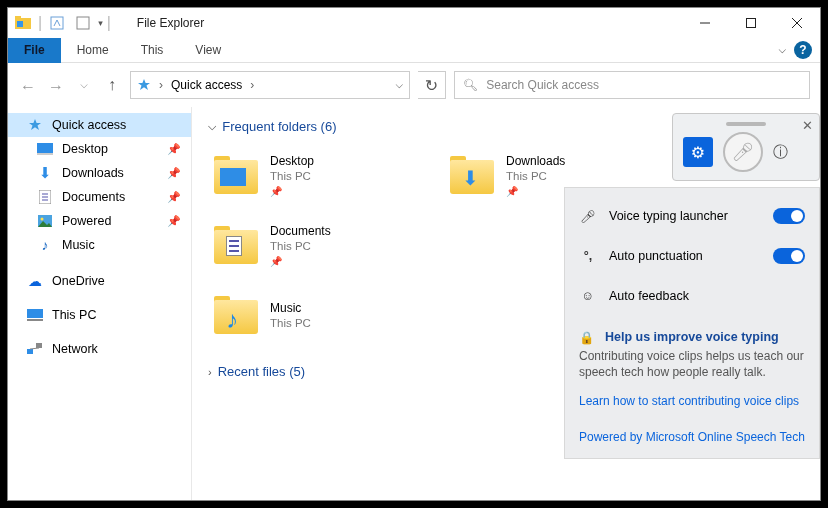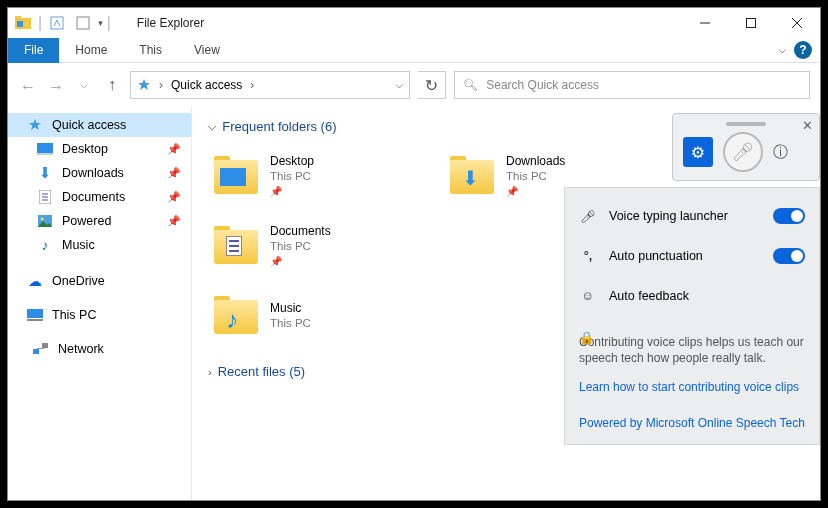--- a/index.html
+++ b/index.html
@@ -6,21 +6,21 @@
 body { margin: 0; background: #000; width: 828px; height: 508px; overflow: hidden; }
 .window { position: absolute; left: 7px; top: 7px; width: 814px; height: 494px; background: #fff; border: 1px solid #888; }
 .titlebar { height: 30px; display: flex; align-items: center; }
 .qat { display: flex; align-items: center; padding-left: 4px; gap: 4px; }
 .qat .ficon { width: 22px; height: 22px; display: flex; align-items: center; justify-content: center; }
 .winctrl { display: flex; margin-left: auto; }
 .winctrl div { width: 46px; height: 30px; display: flex; align-items: center; justify-content: center; font-size: 13px; }
 .title { padding-left: 26px; font-size: 12px; color: #222; }
 .ribbon { height: 25px; display: flex; align-items: center; border-bottom: 1px solid #e0e0e0; position: relative; }
 .tab { padding: 0 16px; height: 25px; line-height: 25px; font-size: 12px; color: #444; }
-.tab.active { background: #1979ca; color: #ffffff; }
+.tab.active { background: #1979ca; color: #0f172a; font-weight: bold; }
 .ribr { margin-left: auto; display: flex; align-items: center; gap: 8px; padding-right: 8px; color: #555; }
 .helpq { width: 18px; height: 18px; border-radius: 50%; background: #0a64a0; color: #fff; display: flex; align-items: center; justify-content: center; font-size: 12px; font-weight: bold; }
 .navrow { height: 44px; display: flex; align-items: center; padding: 0 10px; gap: 8px; }
 .navbtn { width: 20px; text-align: center; color: #999; font-size: 16px; }
 .navbtn.en { color: #555; }
 .addr { flex: 1; height: 28px; border: 1px solid #ccc; display: flex; align-items: center; padding: 0 6px; font-size: 12px; gap: 6px; max-width: 280px; }
 .addr .chev { color: #666; margin: 0 2px; }
 .avdown { margin-left: auto; color: #666; }
 .refresh { width: 28px; height: 28px; border: 1px solid #ccc; border-left: none; display: flex; align-items: center; justify-content: center; color: #555; }
 .search { flex: 1; height: 28px; border: 1px solid #ccc; display: flex; align-items: center; padding: 0 8px; gap: 8px; color: #888; font-size: 12px; }
@@ -206,21 +206,21 @@
       <div class="ti" style="padding-left:18px">
           <span class="icn">
             <svg width="16" height="12">
               <rect width="16" height="9" fill="#2e8de6"></rect>
               <rect y="10" width="16" height="2" fill="#888"></rect>
             </svg>
           </span>
           <span>This PC</span>
         </div>
       <div style="height:10px"></div>
-      <div class="ti" style="padding-left:24px">
+      <div class="ti" style="padding-left:18px">
           <span class="icn">
             <svg width="16" height="12">
               <rect x="0" y="6" width="6" height="5" fill="#2e8de6"></rect>
               <rect x="9" y="0" width="6" height="5" fill="#888"></rect>
               <line x1="3" y1="6" x2="12" y2="5" stroke="#888"></line>
             </svg>
           </span>
           <span>Network</span>
         </div>
     </div>
@@ -308,21 +308,21 @@
         <div class="vp-row">
           <span class="vp-ic" style="font-weight:bold">°,</span>
           <span>Auto punctuation</span>
           <div class="toggle"></div>
         </div>
         <div class="vp-row">
           <span class="vp-ic">☺</span>
           <span>Auto feedback</span>
         </div>
         <div class="vp-sep"></div>
-        <div class="vp-head"><span class="lk">🔒</span></div>
+        <div class="vp-head"><span class="lk">🔒</span><span>Help us improve voice typing</span></div>
         <div class="vp-txt">Contributing voice clips helps us teach our speech tech how people really talk.</div>
         <div class="vp-link">Learn how to start contributing voice clips</div>
         <div class="vp-sep"></div>
         <div class="vp-link">Powered by Microsoft Online Speech Tech</div>
       </div>
     </div>
   </div>
 </div>
 
 </body></html>

